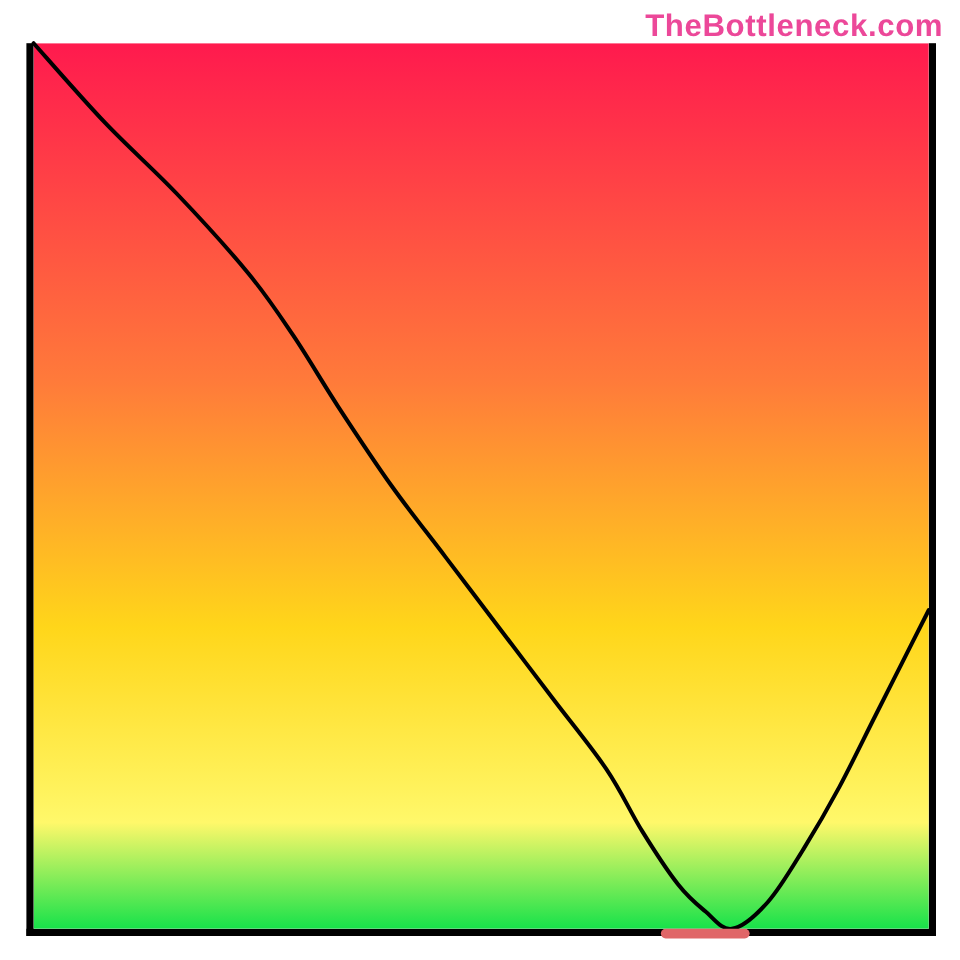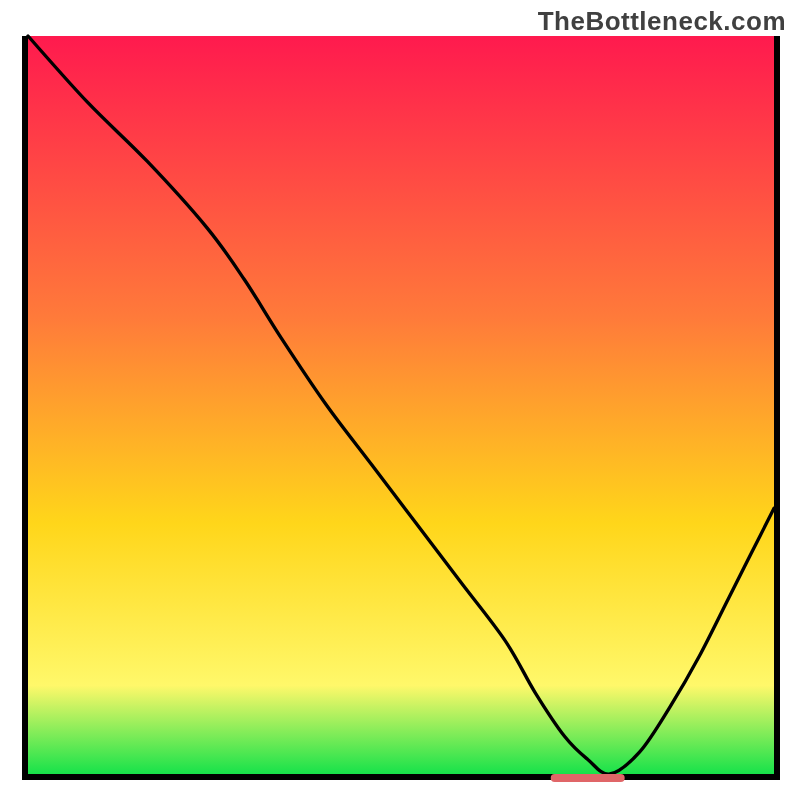--- a/index.html
+++ b/index.html
@@ -13,21 +13,21 @@
   }
   .stage {
     position: relative;
     width: 800px;
     height: 800px;
   }
   .watermark {
     position: absolute;
     top: 6px;
     right: 14px;
-    color: #404040;
+    color: #ec4899;
     font-size: 26px;
     font-weight: bold;
     letter-spacing: 0.5px;
     z-index: 30;
     font-family: Verdana, Geneva, sans-serif;
   }
   .plot {
     position: absolute;
     left: 22px;
     top: 36px;

